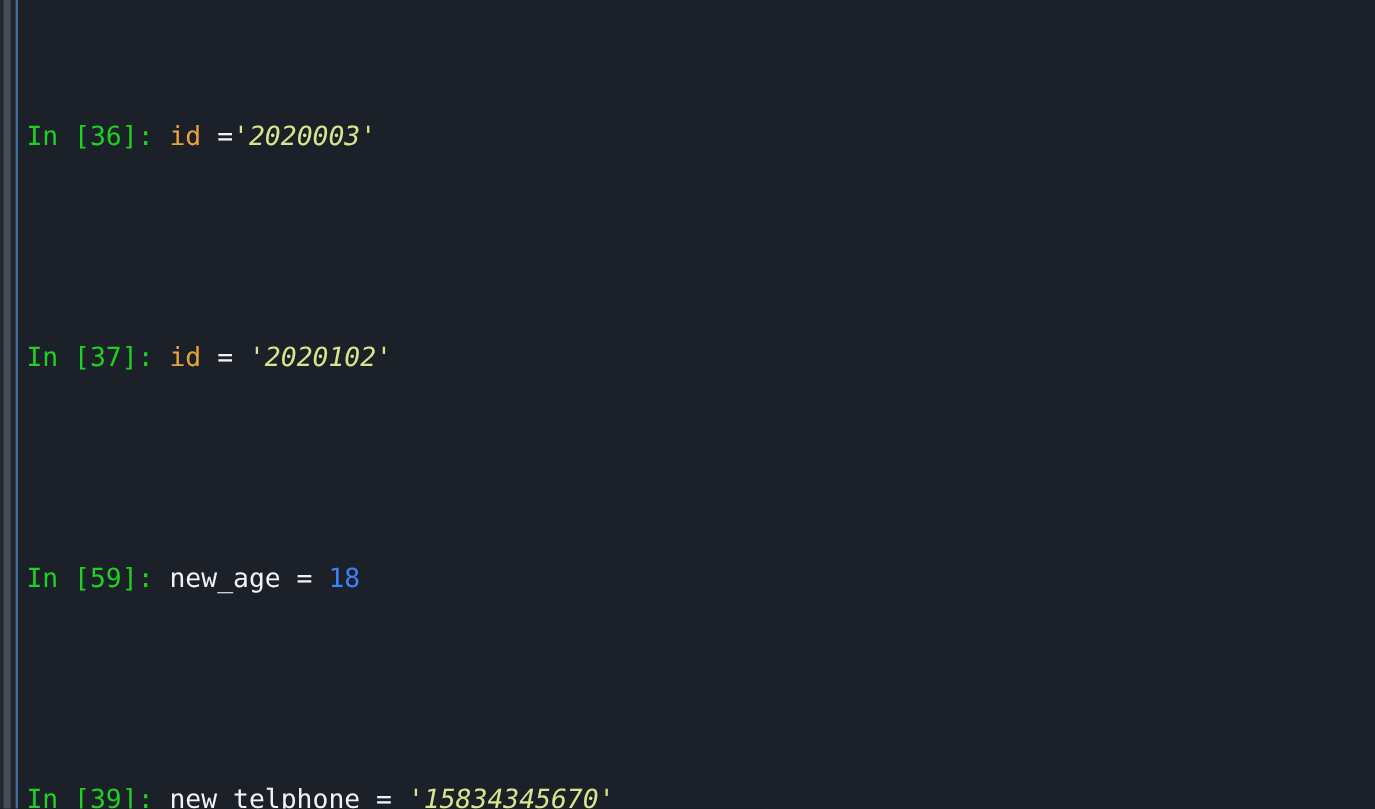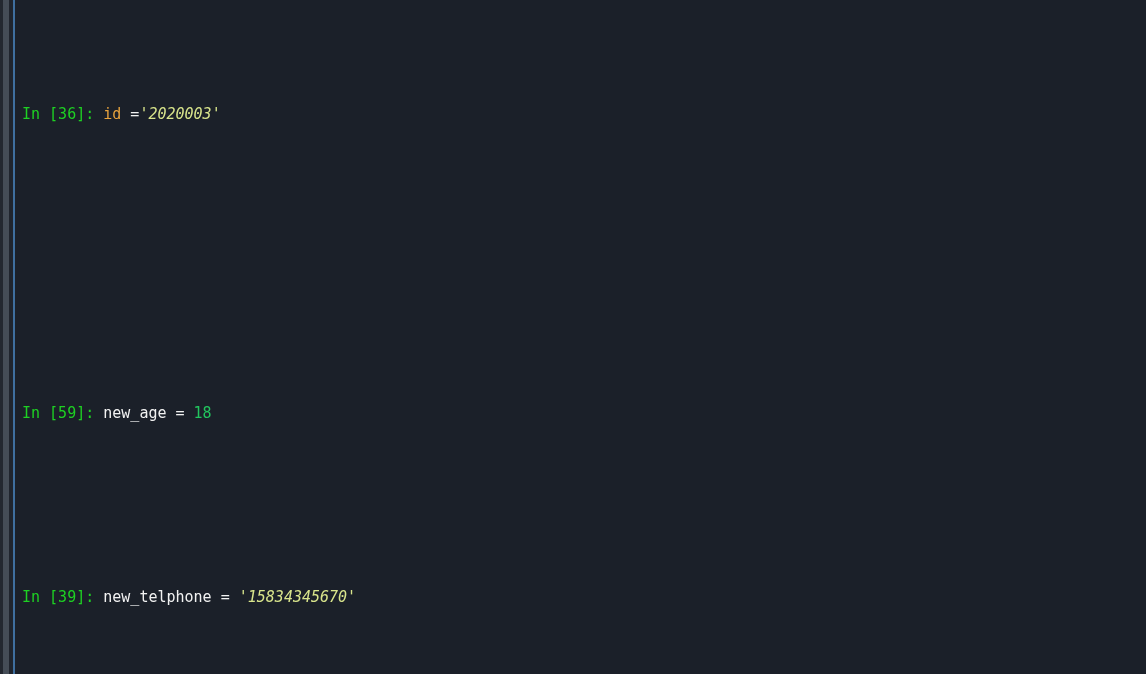--- a/index.html
+++ b/index.html
@@ -8,21 +8,21 @@
     padding: 0;
     background: #1b2029;
   }
   #console {
     position: relative;
     width: 1146px;
     height: 674px;
     background: #1b2029;
     overflow: hidden;
     font-family: "DejaVu Sans Mono", "Liberation Mono", monospace;
-    font-size: 15px;
+    font-size: 22px;
     line-height: 23px;
     -webkit-font-smoothing: antialiased;
   }
 
   
   .gutter-dark {
     position: absolute; top: 0; left: 0;
     width: 3px; height: 674px;
     background: #232830;
   }
@@ -58,41 +58,42 @@
   .line {
     height: 23px;
     white-space: pre;
   }
   .line.blank { height: 23px; }
 
   
   .prompt      { color: #1ed123; }
   .plain       { color: #f2f2f2; }
   .var-special { color: #e8a33d; }
-  .num         { color: #22c55e; }
+  .num         { color: #3b82f6; }
   .str         { color: #d9e58c; font-style: italic; }
 </style>
 </head>
 <body>
 
 <div id="console">
 
   <div class="gutter-dark"></div>
   <div class="scroll-track"></div>
   <div class="scroll-thumb"></div>
   <div class="gutter-gap"></div>
   <div class="accent-line"></div>
 
   <div class="lines">
 
     
     <div class="line"><span class="prompt">In [36]:</span><span class="plain"> </span><span class="var-special">id</span><span class="plain"> =</span><span class="str">'2020003'</span></div>
     <div class="line blank"></div>
 
     
+    <div class="line"><span class="prompt">In [37]:</span><span class="plain"> </span><span class="var-special">id</span><span class="plain"> = </span><span class="str">'2020102'</span></div>
     <div class="line blank"></div>
 
     
     <div class="line"><span class="prompt">In [59]:</span><span class="plain"> </span><span class="plain">new_age</span><span class="plain"> = </span><span class="num">18</span></div>
     <div class="line blank"></div>
 
     
     <div class="line"><span class="prompt">In [39]:</span><span class="plain"> </span><span class="plain">new_telphone</span><span class="plain"> = </span><span class="str">'15834345670'</span></div>
     
 

